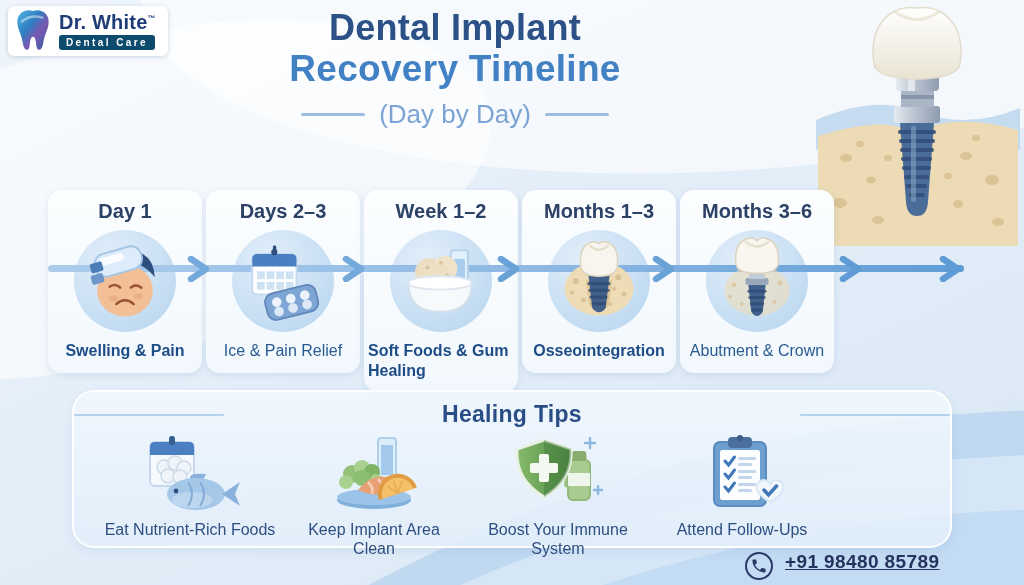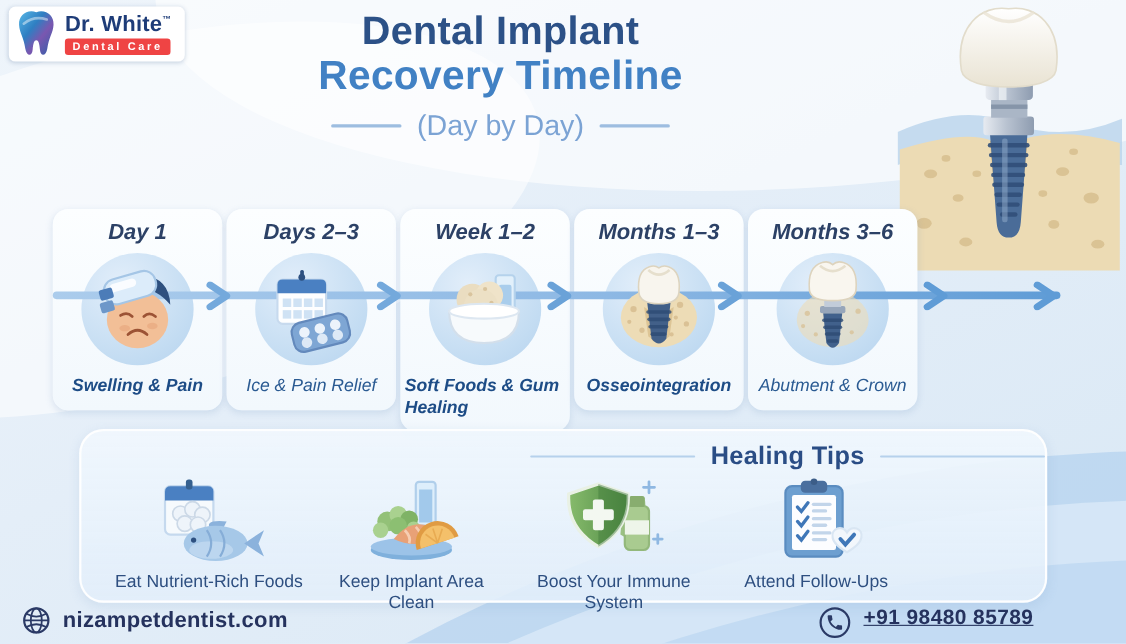--- a/index.html
+++ b/index.html
@@ -13,56 +13,56 @@
   .wave-br-1{width:1500px;height:700px;background:rgba(168,203,236,.55);right:-520px;bottom:-560px;transform:rotate(-14deg);}
   .wave-br-2{width:1500px;height:700px;background:rgba(214,231,247,.95);right:-540px;bottom:-600px;transform:rotate(-13deg);}
   .wave-br-3{width:1500px;height:700px;background:rgba(190,216,241,.8);right:-560px;bottom:-650px;transform:rotate(-12deg);}
 
   
   .logo{position:absolute;left:8px;top:6px;width:160px;height:50px;background:#ffffff;border-radius:6px;
     display:flex;align-items:center;gap:7px;padding:2px 6px;box-shadow:0 1px 4px rgba(90,120,160,.3);box-sizing:border-box;}
   .brand-col{display:flex;flex-direction:column;align-items:flex-start;}
   .brand-name{font-size:20px;font-weight:700;color:#1e3c78;line-height:1;letter-spacing:.2px;text-align:right;}
   .brand-name sup{font-size:8px;}
-  .brand-tag{margin-top:3px;background:#ef4444;color:#fff;font-size:10px;font-weight:700;
+  .brand-tag{margin-top:3px;background:#0c4a6e;color:#fff;font-size:10px;font-weight:700;
     letter-spacing:2.4px;padding:2px 7px;border-radius:3px;line-height:1.1;}
 
   
   .title-block{position:absolute;left:240px;top:8px;width:430px;text-align:center;}
   .t1{font-size:36px;font-weight:700;color:#2c5187;line-height:1.12;letter-spacing:.3px;}
   .t2{font-size:37px;font-weight:700;color:#4181c4;line-height:1.12;letter-spacing:.3px;}
   .subtitle-row{display:flex;align-items:center;justify-content:center;gap:14px;margin-top:9px;}
   .sub-dash{width:64px;height:3px;background:#9dbde0;border-radius:2px;}
   .subtitle{font-size:26px;color:#7ba3d4;font-weight:500;}
 
   
   .hero{position:absolute;left:816px;top:-2px;width:204px;height:250px;}
 
   
-  .cards{position:absolute;left:48px;top:190px;display:flex;gap:4px;align-items:flex-start;font-style:italic;}
+  .cards{position:absolute;left:48px;top:190px;display:flex;gap:4px;align-items:flex-start;}
   .stage-card{width:154px;min-height:176px;background:linear-gradient(180deg,#fcfeff,#f2f8fd);
     border-radius:14px;box-shadow:0 2px 7px rgba(110,145,190,.2);
     display:flex;flex-direction:column;align-items:center;padding:10px 4px 12px;box-sizing:border-box;}
   .period{font-size:20px;font-weight:700;color:#2c4166;margin-bottom:7px;}
   .circle{width:102px;height:102px;border-radius:50%;
     background:radial-gradient(circle at 35% 28%,#e2eefa 0%,#c3dcf2 70%,#b5d2ee 100%);
     display:flex;align-items:center;justify-content:center;}
   .circle svg{position:relative;z-index:4;}
   .stage-label{margin-top:9px;font-size:16px;color:#2a5a92;text-align:left;line-height:1.22;max-width:146px;}
   .stage-label.b{font-weight:700;color:#1d4c86;}
   .tl-line{position:absolute;left:48px;top:265px;width:916px;height:7px;border-radius:4px;z-index:3;
     background:linear-gradient(90deg,#abccec 0%,#8db8e4 55%,#5f9cd6 100%);}
   .ah{position:absolute;top:256px;z-index:5;}
 
   
   .panel{position:absolute;left:72px;top:390px;width:880px;height:158px;border-radius:22px;
     border:2px solid rgba(255,255,255,.95);box-sizing:border-box;
     background:linear-gradient(180deg,rgba(240,247,253,.94),rgba(226,238,250,.88));
     box-shadow:0 3px 10px rgba(120,155,200,.16);}
-  .ht-header{display:flex;align-items:center;justify-content:flex-end;gap:14px;margin-top:9px;}
+  .ht-header{display:flex;align-items:center;justify-content:space-between;gap:14px;margin-top:9px;}
   .ht-line{width:150px;height:2px;background:#b6d1ec;border-radius:2px;}
   .ht-title{font-size:23px;font-weight:700;color:#2a4d85;letter-spacing:.3px;}
   .tips{display:flex;padding:2px 1px 0 24px;}
   .tip{width:184px;display:flex;flex-direction:column;align-items:center;}
   .tip-label{margin-top:2px;font-size:16px;color:#2e4f80;text-align:center;line-height:1.2;max-width:176px;font-weight:500;}
 
   
   .site{position:absolute;left:18px;top:549px;display:flex;align-items:center;gap:9px;}
   .site-text{font-size:20px;font-weight:700;color:#25325e;letter-spacing:.3px;}
   .phone{position:absolute;left:744px;top:551px;display:flex;gap:11px;}
@@ -414,29 +414,20 @@
           </g>
           <path d="M84,54 c-4,-7 -15,-4 -13,5 c1.5,7 13,13 13,13 c0,0 11.5,-6 13,-13 c2,-9 -9,-12 -13,-5 z" fill="#f2f7fc" stroke="#d9e6f3" stroke-width="2"></path>
           <path d="M78,60 l4.5,5 l8,-9" stroke="#3f77b8" stroke-width="3.5" fill="none" stroke-linecap="round"></path>
         </svg>
         <div class="tip-label">Attend Follow-Ups</div>
       </div>
 
     </div>
   </div>
 
-  <div class="site">
-    <svg width="30" height="30" viewBox="0 0 30 30">
-      <circle cx="15" cy="15" r="11" fill="none" stroke="#2b3a66" stroke-width="2"></circle>
-      <ellipse cx="15" cy="15" rx="5" ry="11" fill="none" stroke="#2b3a66" stroke-width="1.6"></ellipse>
-      <line x1="4" y1="15" x2="26" y2="15" stroke="#2b3a66" stroke-width="1.6"></line>
-      <path d="M6,9 q9,5 18,0 M6,21 q9,-5 18,0" stroke="#2b3a66" stroke-width="1.6" fill="none"></path>
-    </svg>
-    <span class="site-text">nizampetdentist.com</span>
-  </div>
 
   <div class="phone">
     <svg width="30" height="30" viewBox="0 0 30 30">
       <circle cx="15" cy="15" r="13" fill="none" stroke="#2b3a66" stroke-width="2"></circle>
       <path transform="translate(6.2,6.2) scale(0.73)" fill="#2b3a66" d="M6.62 10.79c1.44 2.83 3.76 5.14 6.59 6.59l2.2-2.21c.27-.26.67-.36 1.02-.24 1.12.37 2.33.57 3.57.57.55 0 1 .45 1 1V20c0 .55-.45 1-1 1-9.39 0-17-7.61-17-17 0-.55.45-1 1-1h3.5c.55 0 1 .45 1 1 0 1.25.2 2.45.57 3.57.11.35.03.74-.25 1.02l-2.2 2.2z"></path>
     </svg>
     <span class="phone-text">+91 98480 85789</span>
   </div>
 
 </div>

